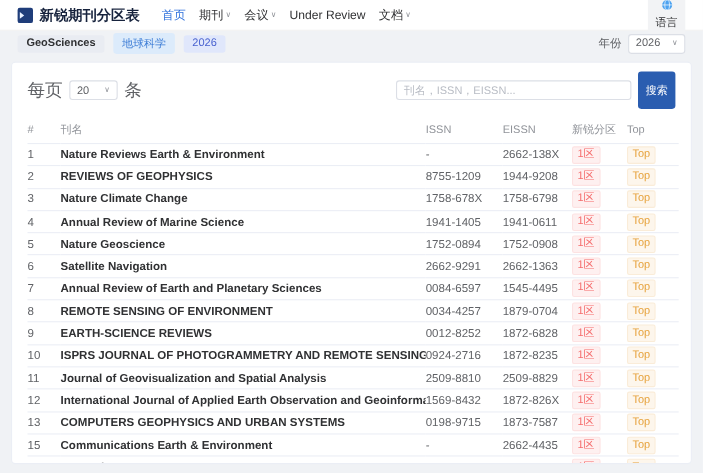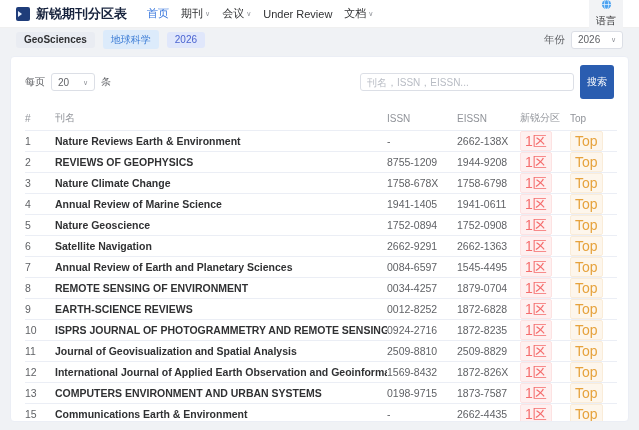--- a/index.html
+++ b/index.html
@@ -49,21 +49,21 @@
     background:#fff; border:1px solid #dcdfe6; border-radius:3px;
     font-size:10px; color:#606266; padding:2px 6px; cursor:pointer;
   }
   .year-select { width:52px; height:18px; }
   
   .card {
     margin:0 10px; background:#fff; border:1px solid #ebeef5;
     border-radius:4px; padding:6px 14px 0 14px; height:366px; overflow:hidden;
   }
   .controls-row { display:flex; align-items:center; padding:2px 0 8px 0; }
-  .pp-label, .pp-unit { font-size:10px; color:#606266;text-align:right; }
+  .pp-label, .pp-unit { font-size:16px; color:#606266;text-align:right; }
   .pp-select { width:44px; height:18px; margin:0 6px; }
   .spacer { flex:1; }
   .search-input {
     width:214px; height:18px; border:1px solid #dcdfe6; border-radius:3px;
     font-size:10px; color:#303133; padding:0 6px; outline:none; margin-right:6px;
     font-family:"Liberation Sans","DejaVu Sans",sans-serif;
   }
   .search-input::placeholder { color:#b8bcc4; }
   .search-btn {
     height:34px; background:#2a5db0; color:#fff; border:none; border-radius:3px;
@@ -75,21 +75,21 @@
   thead th {
     font-size:10px; font-weight:normal; color:#909399; text-align:left;
     padding:4px 2px 5px 0; border-bottom:1px solid #ebeef5; white-space:nowrap;
   }
   tbody td {
     font-size:10.5px; color:#606266; padding:0 2px 0 0; height:20.3px;
     border-bottom:1px solid #ebeef5; white-space:nowrap; overflow:hidden;
   }
   td.c-name { color:#303133; font-weight:bold; font-size:10.5px; cursor:pointer;margin-top:38px; }
   .badge {
-    display:inline-block; font-size:14px; line-height:1; padding:2px 4px;
+    display:inline-block; font-size:10px; line-height:1; padding:2px 4px;
     border-radius:2px; vertical-align:middle;
   }
   .badge-partition { color:#f56c6c; background:#fef0f0; border:1px solid #fde2e2; }
   .badge-top       { color:#e6a23c; background:#fdf6ec; border:1px solid #faecd8; }
   
   .globe { width:11px; height:11px; display:block; }
 </style>
 </head>
 <body>
 
@@ -264,21 +264,21 @@
         <tr>
           <td>12</td>
           <td class="c-name">International Journal of Applied Earth Observation and Geoinformation</td>
           <td>1569-8432</td>
           <td>1872-826X</td>
           <td><span class="badge badge-partition">1区</span></td>
           <td><span class="badge badge-top">Top</span></td>
         </tr>
         <tr>
           <td>13</td>
-          <td class="c-name">COMPUTERS ENVIRONMENT AND URBAN SYSTEMS</td>
+          <td class="c-name">COMPUTERS GEOPHYSICS AND URBAN SYSTEMS</td>
           <td>0198-9715</td>
           <td>1873-7587</td>
           <td><span class="badge badge-partition">1区</span></td>
           <td><span class="badge badge-top">Top</span></td>
         </tr>
         <tr>
           <td>15</td>
           <td class="c-name">Communications Earth &amp; Environment</td>
           <td>-</td>
           <td>2662-4435</td>

